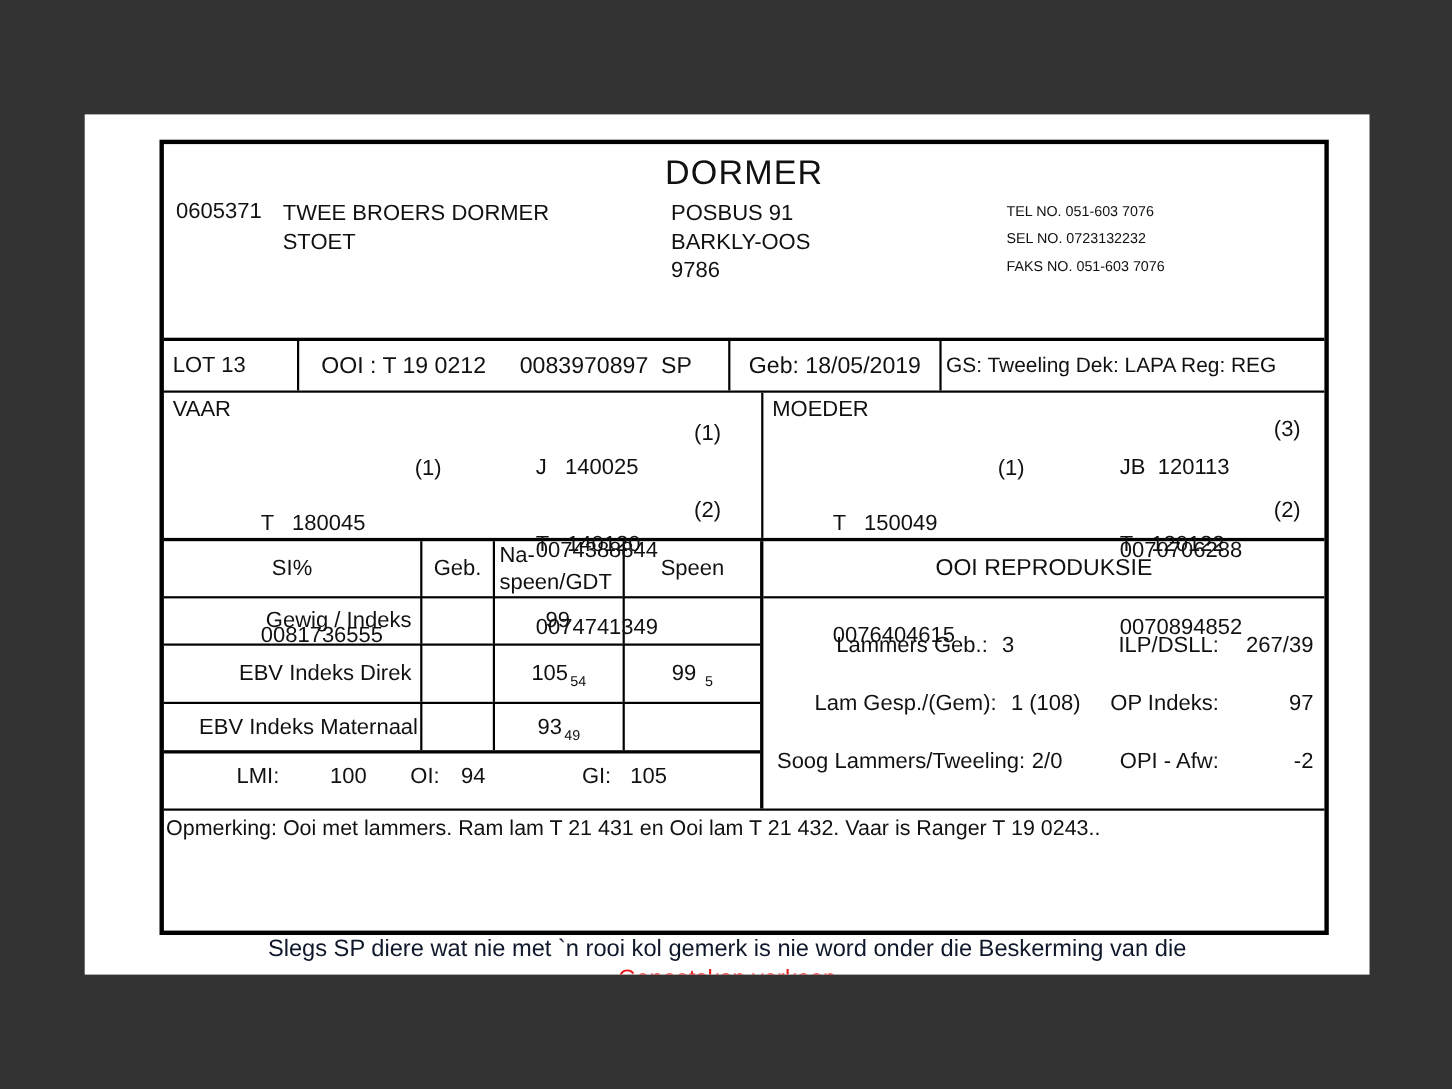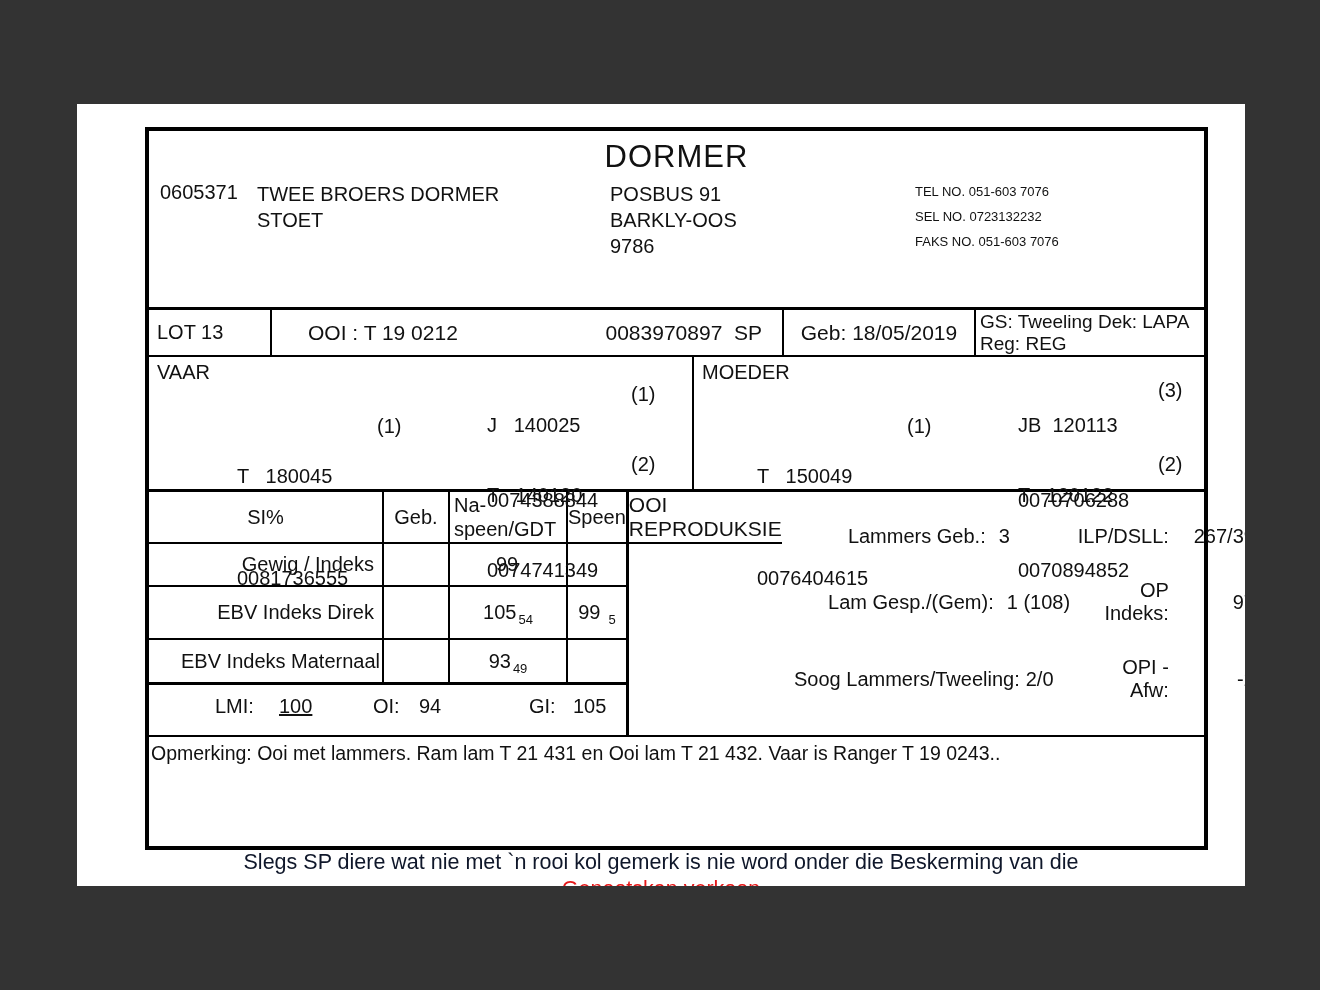--- a/index.html
+++ b/index.html
@@ -10,21 +10,21 @@
   
   .sec-header{height:179px;position:relative;border-bottom:3px solid #000;box-sizing:border-box;}
   .doc-title{position:absolute;top:8px;left:0;width:100%;text-align:center;font-size:31px;letter-spacing:1px;}
   .member-no{position:absolute;left:11px;top:50px;font-size:20px;}
   .stud-name{position:absolute;left:108px;top:50px;font-size:20px;line-height:26px;}
   .addr{position:absolute;left:461px;top:50px;font-size:20px;line-height:26px;}
   .phones{position:absolute;left:766px;top:48px;font-size:13px;line-height:25px;}
   
   .sec-lot{height:47px;display:flex;border-bottom:2px solid #000;box-sizing:border-box;font-size:21px;}
   .lot-cell{width:123px;border-right:2px solid #000;box-sizing:border-box;display:flex;align-items:center;padding-left:8px;font-size:20px;}
-  .animal-cell{width:496px;border-right:2px solid #000;box-sizing:border-box;display:flex;align-items:center;justify-content:space-between;padding:0 20px 0 20px;margin-left:16px;}
+  .animal-cell{width:392px;border-right:2px solid #000;box-sizing:border-box;display:flex;align-items:center;justify-content:space-between;padding:0 33px 0 20px;}
   .geb-cell{width:192px;border-right:2px solid #000;box-sizing:border-box;display:flex;align-items:center;justify-content:center;}
   .gs-cell{flex:1;display:flex;align-items:center;padding-left:4px;font-size:19px;}
   
   .sec-parents{height:135px;display:flex;border-bottom:3px solid #000;box-sizing:border-box;}
   .parent-half{position:relative;box-sizing:border-box;font-size:20px;}
   .parent-left{width:545px;border-right:2px solid #000;}
   .parent-right{flex:1;}
   .parent-label{position:absolute;left:8px;top:4px;}
   .ped{position:absolute;line-height:25px;}
   .ped2{line-height:34px;}
@@ -36,21 +36,21 @@
   .si-cell{box-sizing:border-box;display:flex;align-items:center;justify-content:center;}
   .si-cell.cl{border-left:2px solid #000;}
   .si-cell.ct{border-top:2px solid #000;}
   .si-cell.lab{justify-content:flex-end;padding-right:8px;text-align:right;}
   .si-cell.h4{flex-direction:column;align-items:flex-start;justify-content:center;padding-left:4px;line-height:24px;}
   .rh1{height:50px;} .rh2{height:43px;} .rh3{height:53px;} .rh4{height:44px;}
   .sub{font-size:13px;position:relative;top:7px;margin-left:2px;}
   .lmi-row{flex:1;position:relative;font-size:20px;}
   .lmi-row span{position:absolute;top:10px;}
   
-  .main-right{flex:1;display:flex;}
+  .main-right{flex:1;display:flex;flex-direction:column;}
   .repro-title{height:52px;border-bottom:2px solid #000;box-sizing:border-box;display:flex;align-items:center;justify-content:center;font-size:21px;}
   .repro-rows{flex:1;display:flex;flex-direction:column;justify-content:space-evenly;padding:2px 0;}
   .repro-row{display:flex;align-items:center;font-size:20px;padding:0 10px 0 6px;}
   .rl{width:198px;text-align:right;}
   .lv{width:92px;padding-left:13px;box-sizing:border-box;}
   .rr{flex:1;text-align:right;}
   .rv{width:86px;text-align:right;}
   
   .sec-remark{flex:1;font-size:19.5px;padding:5px 2px;box-sizing:border-box;}
   
@@ -165,21 +165,21 @@
           <div class="si-cell rh4 ct lab" style="padding-right:2px;">EBV Indeks Maternaal</div>
           <div class="si-cell rh4 ct cl"></div>
           <div class="si-cell rh4 ct cl">
             <span>93</span>
               <span class="sub">49</span>
           </div>
           <div class="si-cell rh4 ct cl"></div>
         </div>
         <div class="lmi-row">
           <span style="left:66px;">LMI:</span>
-          <span style="left:130px;text-decoration:underline;">100</span>
+          <span style="left:151px;">100</span>
           <span style="left:224px;">OI:</span>
           <span style="left:270px;">94</span>
           <span style="left:380px;">GI:</span>
           <span style="left:424px;">105</span>
         </div>
       </div>
 
       <div class="main-right">
         <div class="repro-title">OOI REPRODUKSIE</div>
         <div class="repro-rows">

